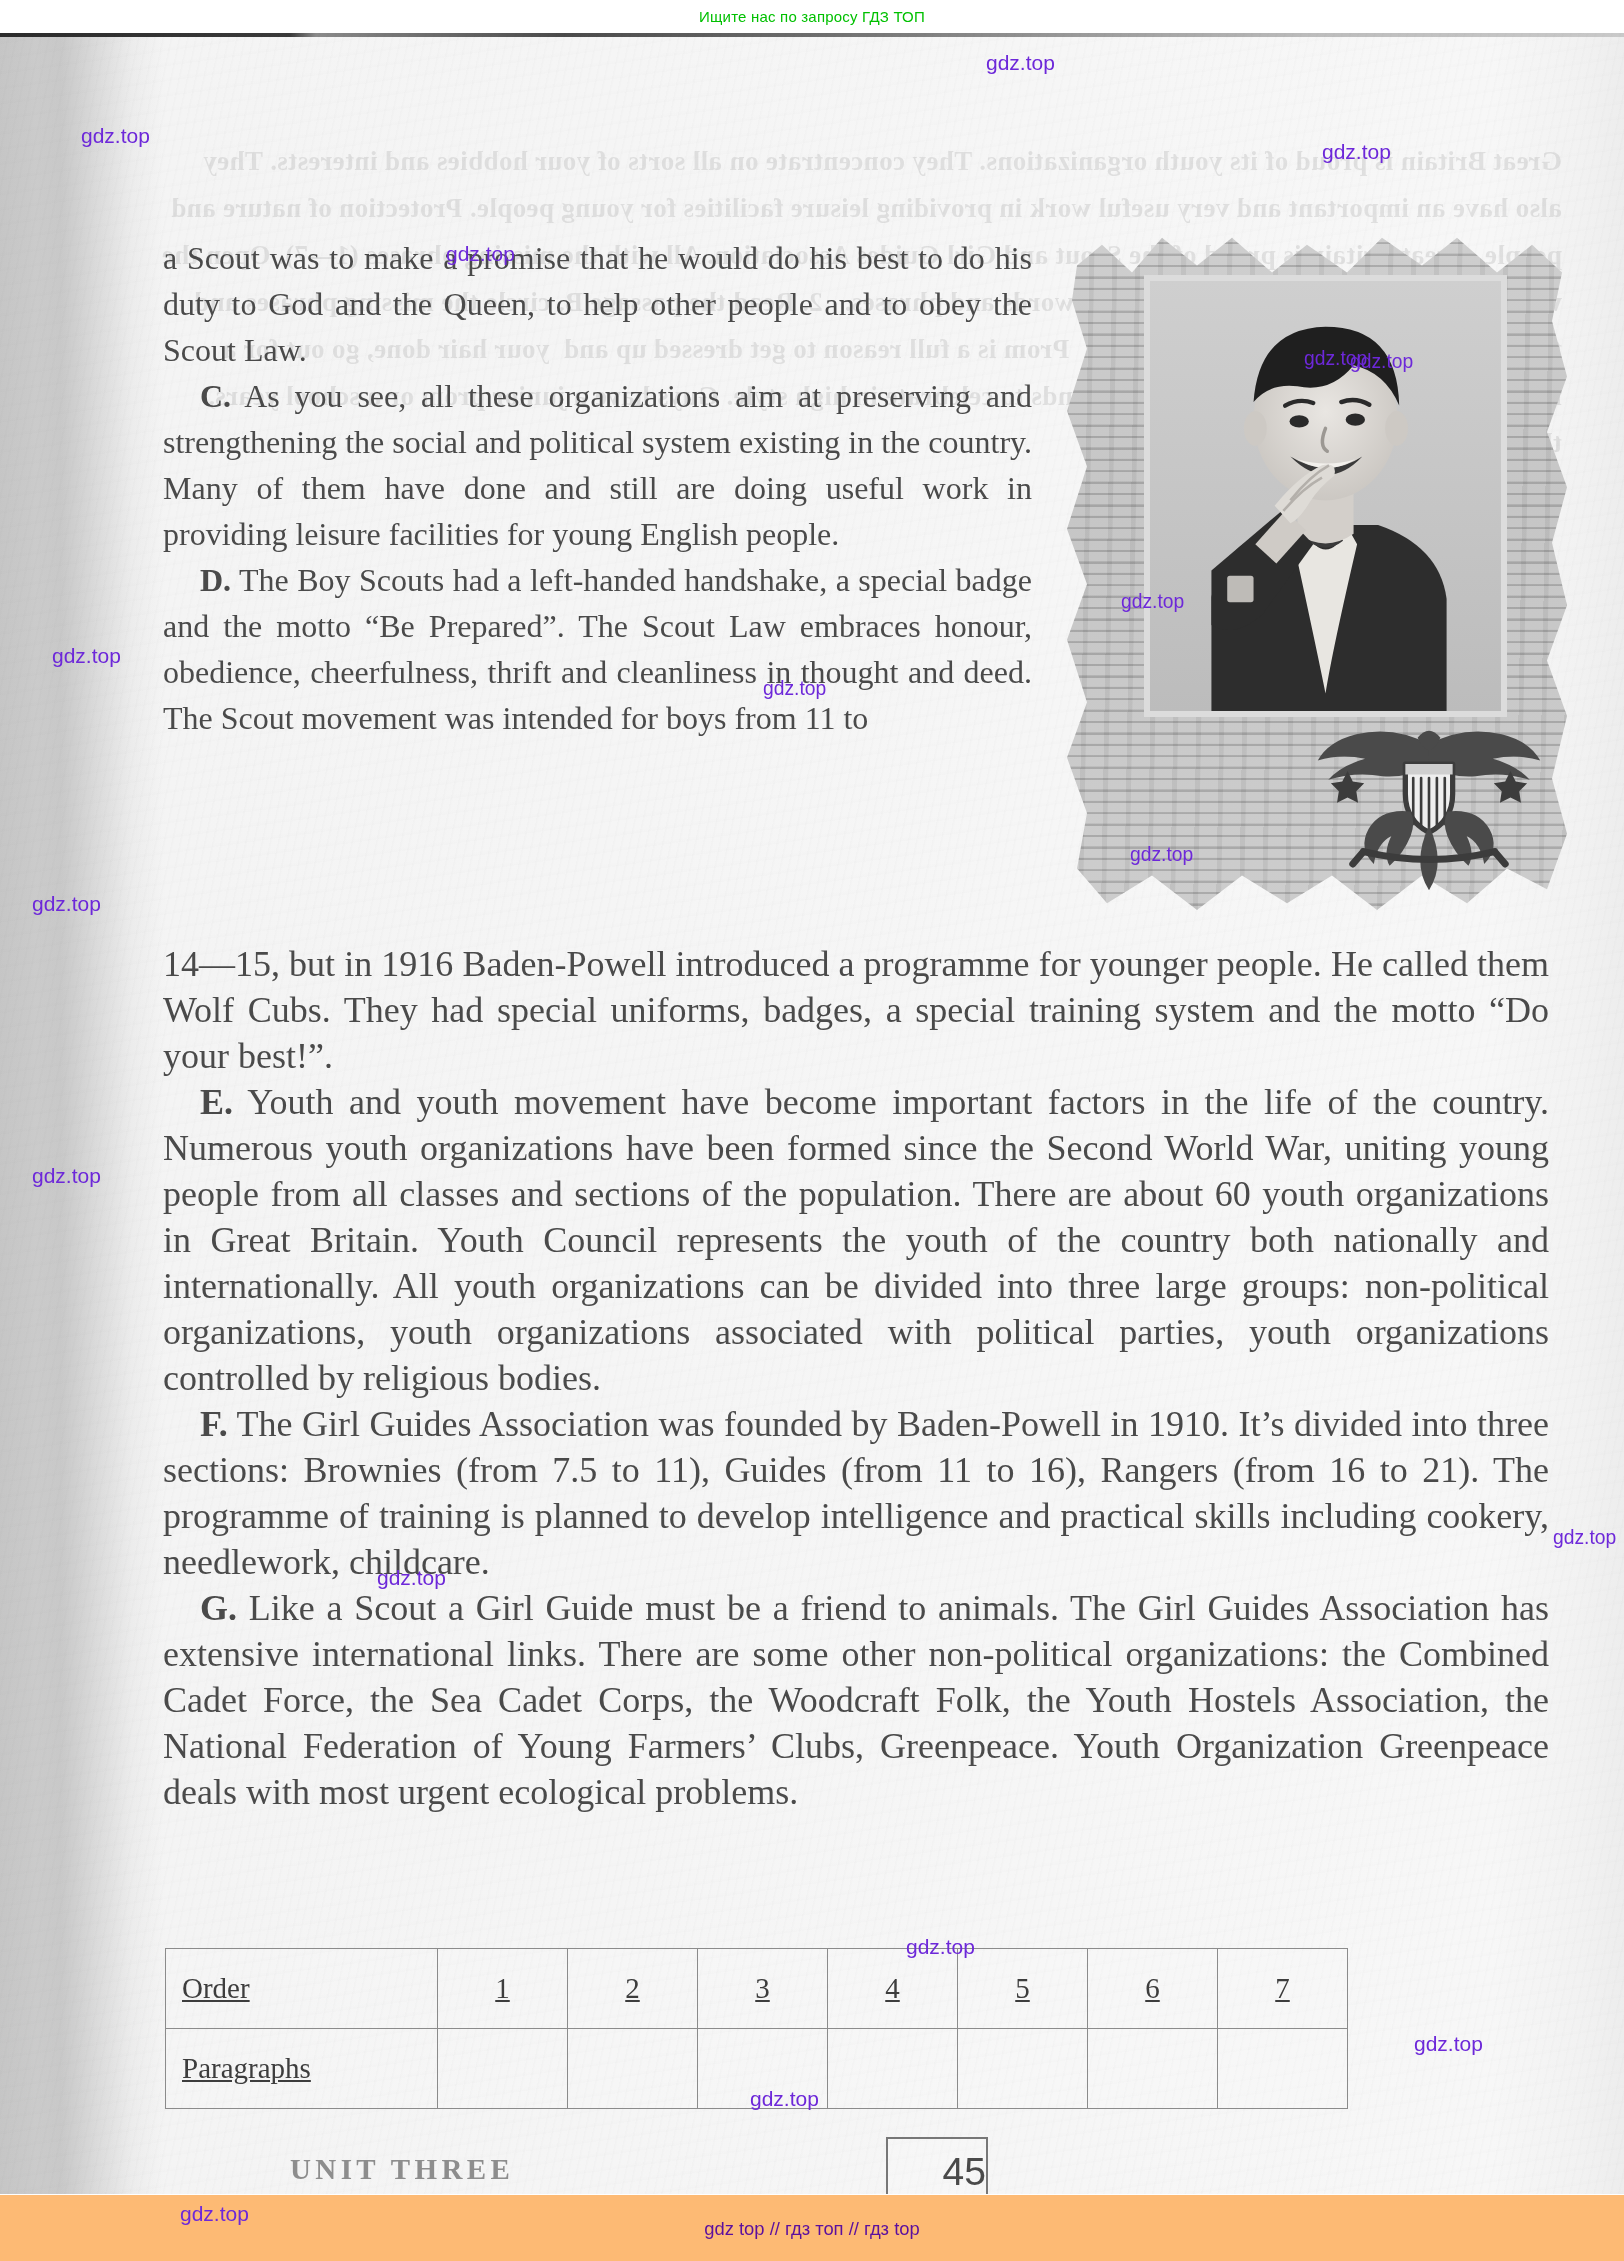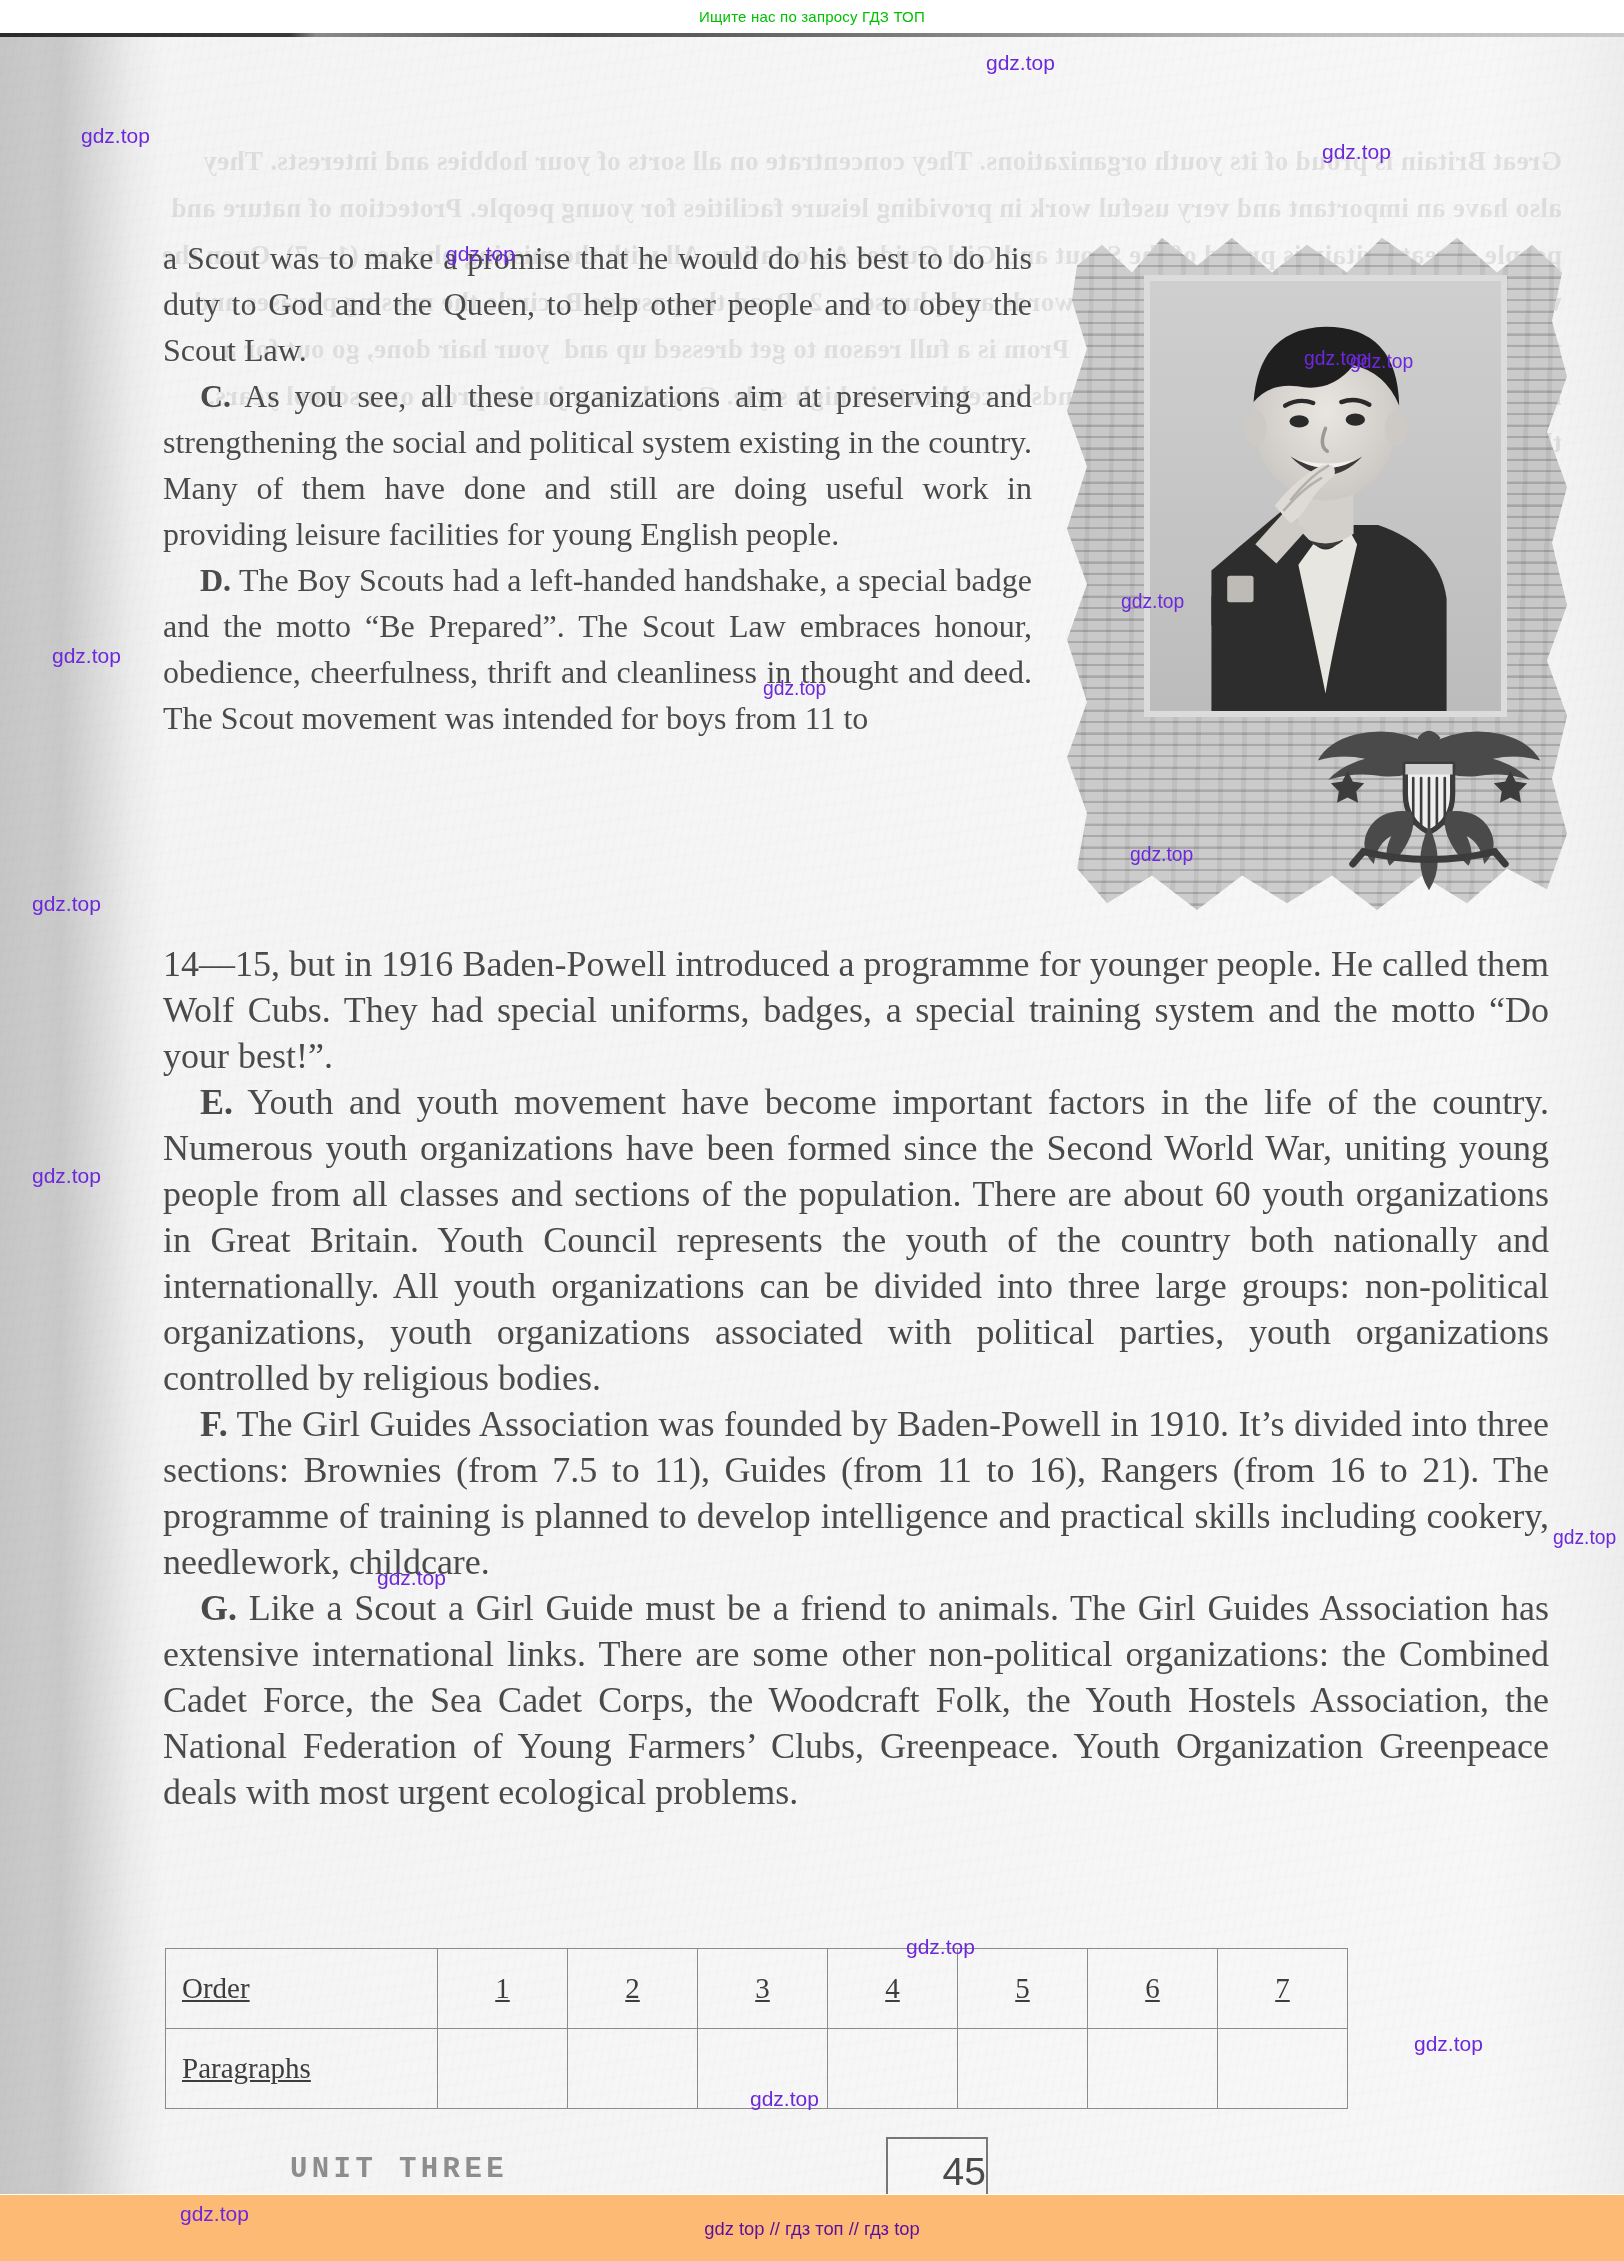--- a/index.html
+++ b/index.html
@@ -110,21 +110,21 @@
   #order-table td.rowhead{
     text-align:left;padding-left:16px;width:254px;font-size:29px;
   }
 
   
   #unit-footer{
     position:absolute;left:0;top:2104px;width:1624px;height:90px;
   }
   #unit-footer .unit{
     position:absolute;left:290px;top:16px;
-    font-family:Liberation Mono, monospace;font-weight:700;
+    font-family:Liberation Serif, serif;font-weight:700;
     font-size:29px;letter-spacing:4.4px;color:#8d8d8d;
   }
   #unit-footer .pagebox{
     position:absolute;left:886px;top:0px;width:98px;height:65px;
     border:2.6px solid #777;display:flex;align-items:center;justify-content:flex-end;
     background:rgba(255,255,255,.15);
   }
   #unit-footer .pagebox span{
     font-family:"Liberation Sans", sans-serif;font-size:39px;color:#4a4a4a;
   }

